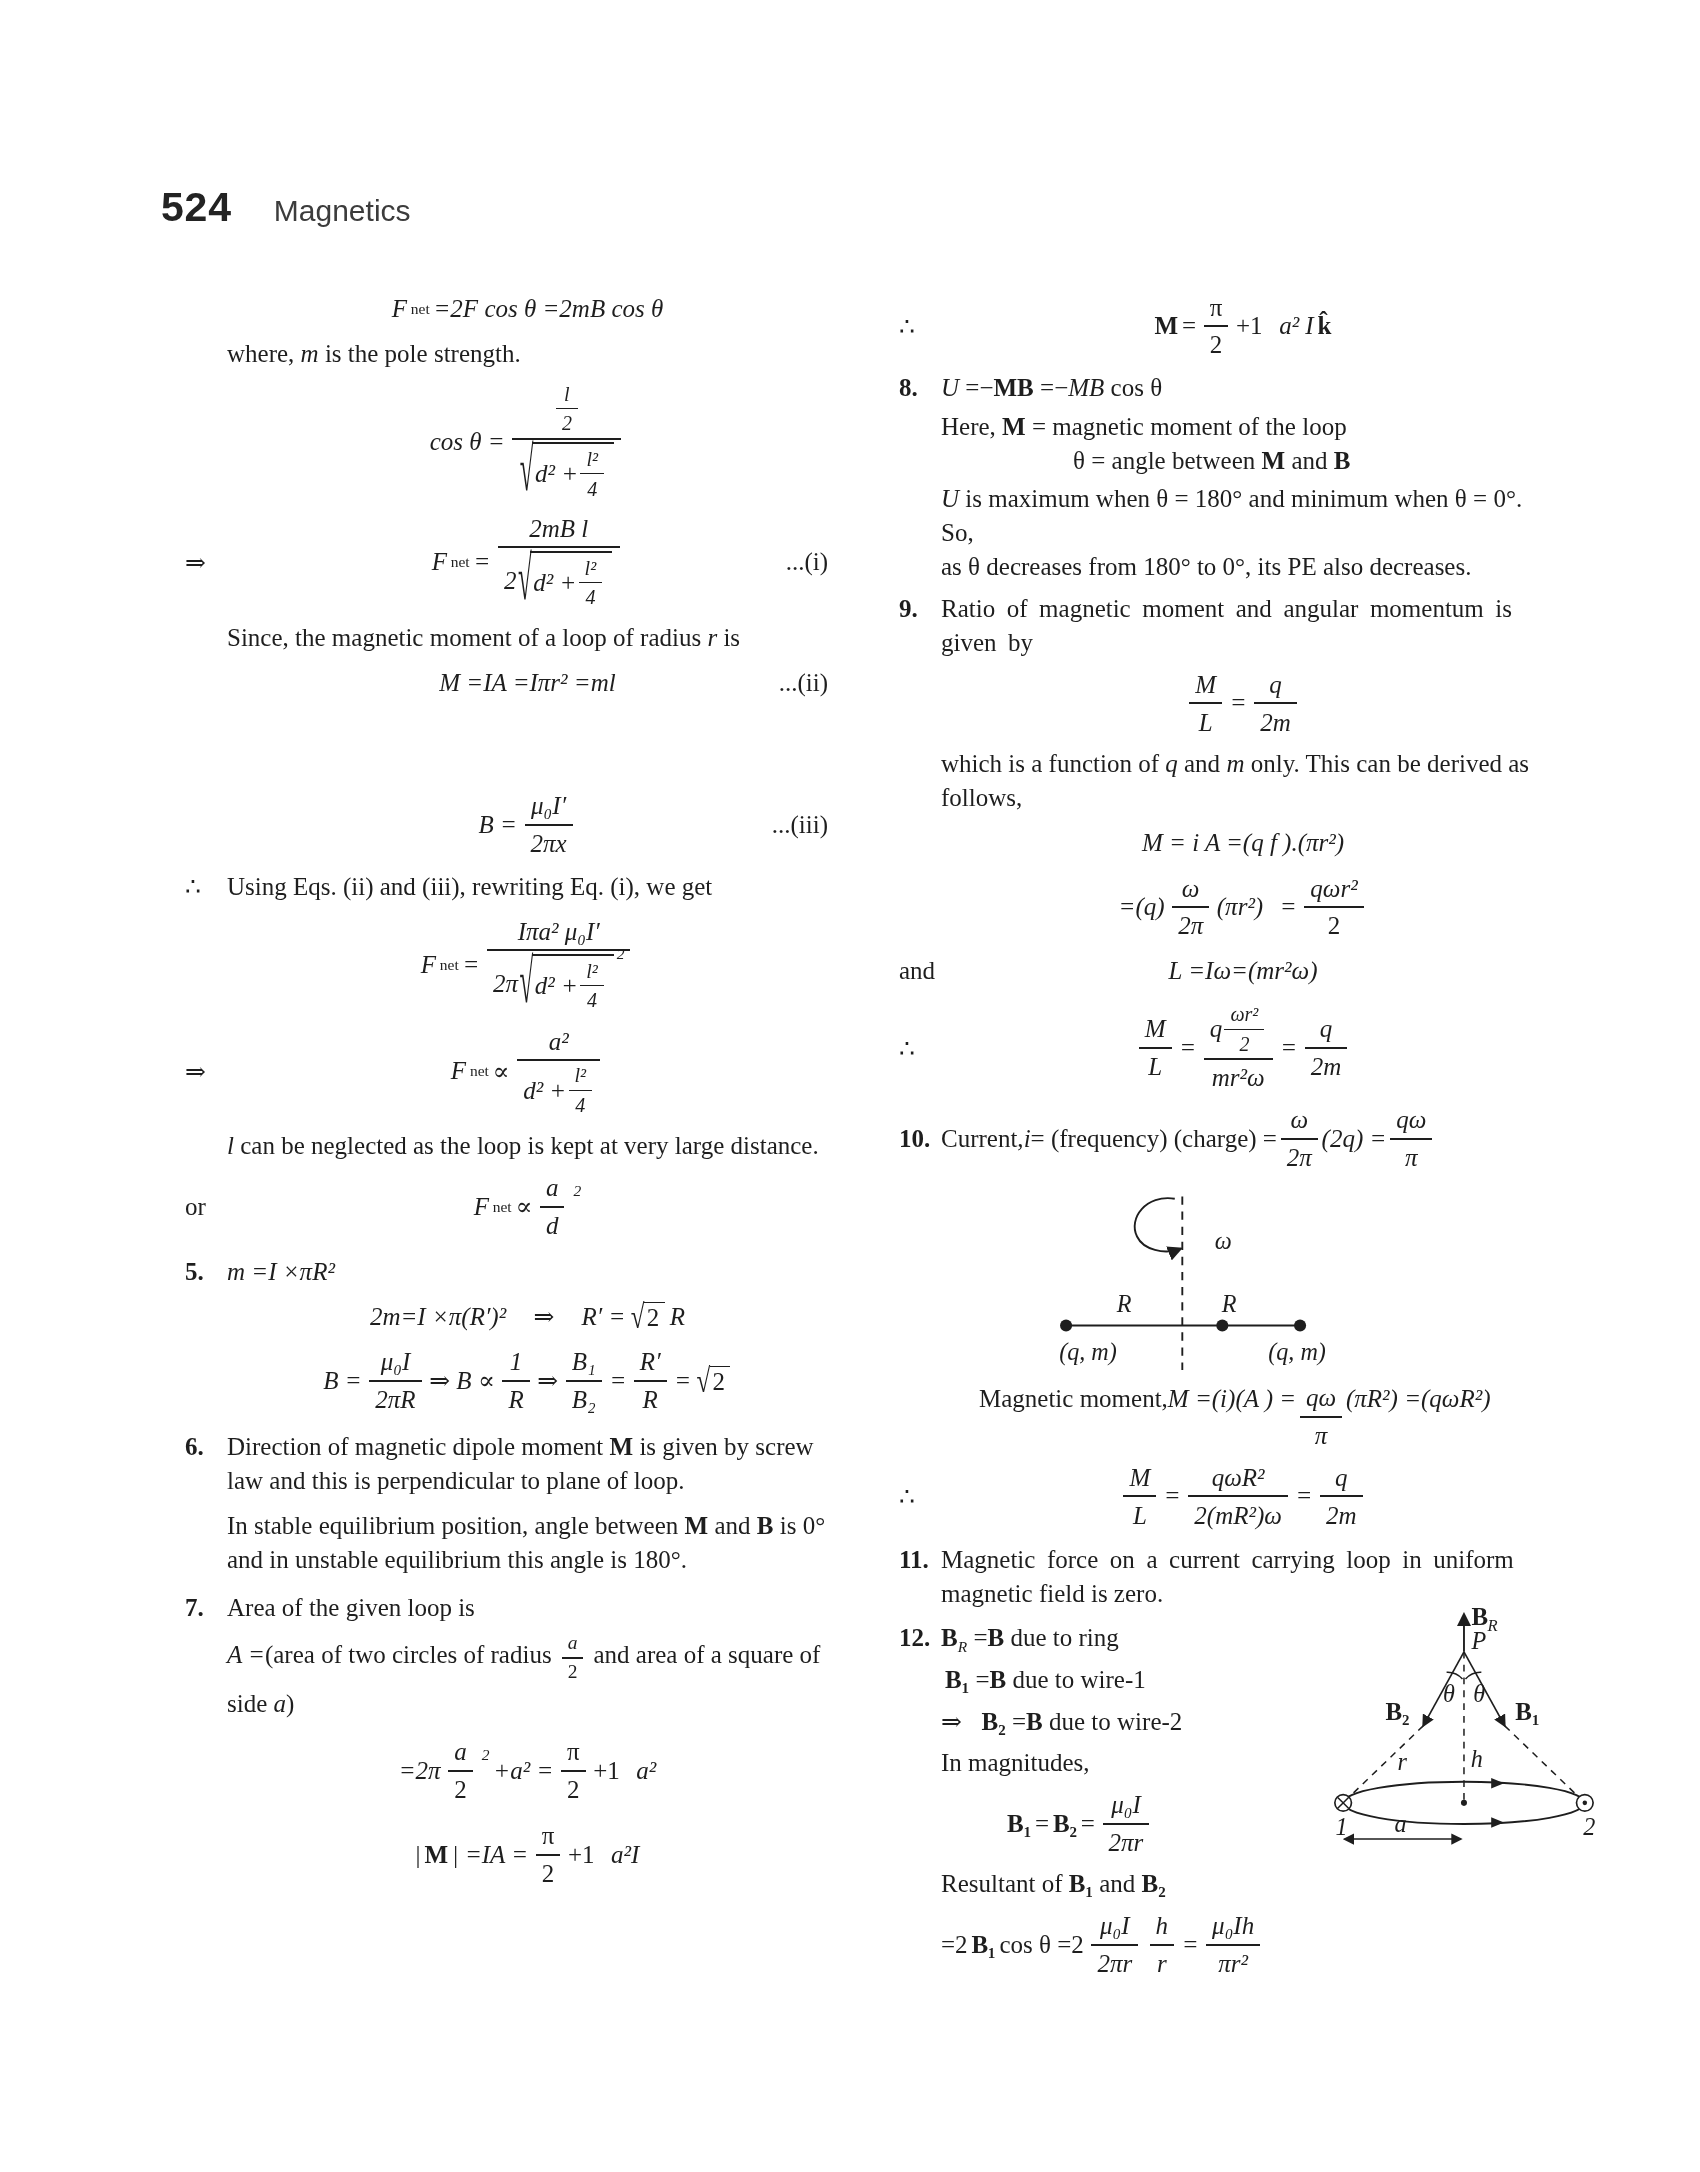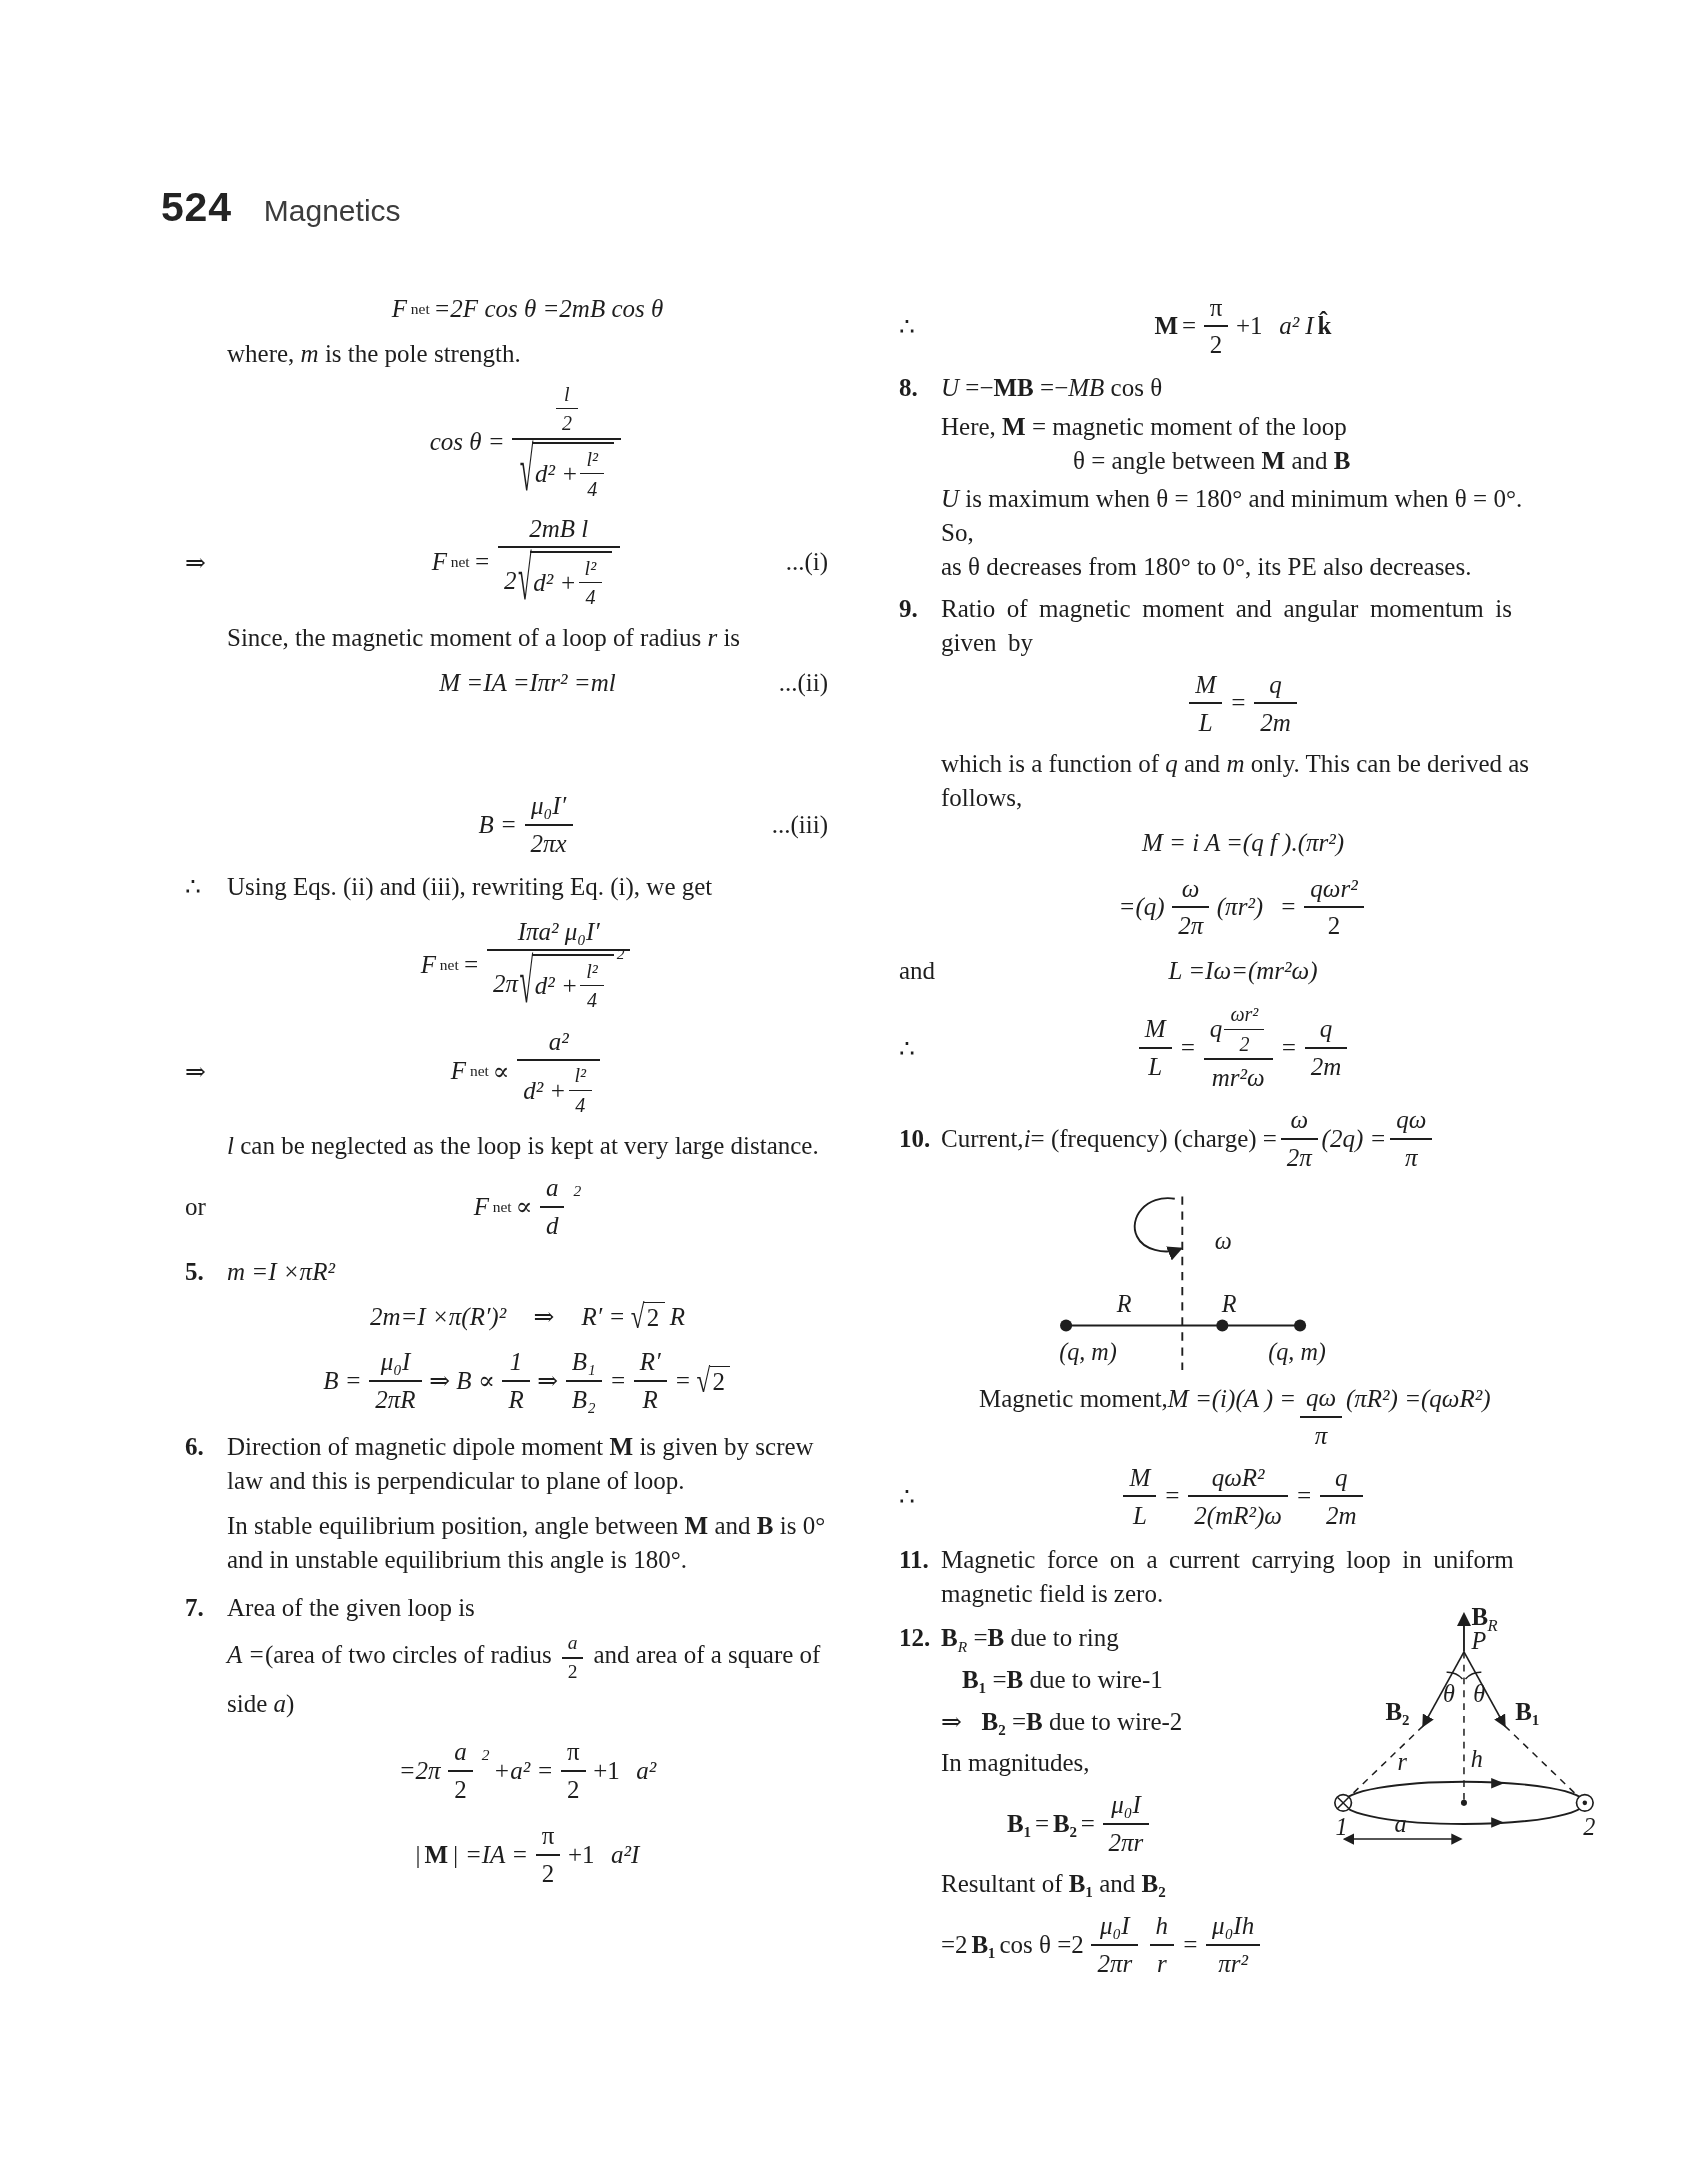--- a/index.html
+++ b/index.html
@@ -1,18 +1,18 @@
 <!DOCTYPE html>
 <html style="font-size:12px"><head>
 <meta charset="utf-8">
 <style>
   html,body{margin:0;padding:0;background:#e8e8e8;}
   .page{position:relative;width:1700px;height:2172px;background:#ffffff;color:#1e1e1e;
         font-family:"Liberation Serif","DejaVu Serif",serif;font-size:25px;overflow:hidden;}
-  .header{position:absolute;top:184px;left:161px;display:flex;align-items:baseline;gap:32px;
+  .header{position:absolute;top:184px;left:161px;display:flex;align-items:baseline;gap:42px;
           font-family:"Liberation Sans","DejaVu Sans",sans-serif;}
   .pgnum{font-size:41px;font-weight:bold;color:#232323;letter-spacing:0.8px;}
   .chapter{font-size:30px;color:#3c3c3c;}
   .col{position:absolute;top:281px;}
   .colL{left:227px;width:601px;}
   .colR{left:941px;width:604px;}
   .par{margin:0;line-height:34px;}
   .it{font-style:italic;}
   .up{font-style:normal;}
   .b{font-weight:bold;font-style:normal;}
@@ -33,21 +33,21 @@
   .rd{font-style:normal;line-height:0.85;display:inline-block;transform-origin:top left;}
   .sq>.bd2{border-top:2.3px solid #1e1e1e;padding:3px 7.6px 1.5px 3px;display:inline-flex;align-items:center;}
   .sq.tall>.rd{transform:scaleY(2.5);margin-right:-1.5px;}
   .sq.sm>.rd{transform:scaleY(1.35);}
   .sq.sm>.bd2{padding:1.5px 5.3px 0 2.3px;border-top-width:1.9px;}
   .os{font-style:italic;font-size:0.62em;position:relative;top:-1.0em;margin-left:1.5px;}
   .os.hi{top:-1.9em;}
   .item{position:relative;}
   .inum{position:absolute;left:-42px;font-weight:bold;font-style:normal;}
   .ind{margin-left:132px;}
-  .ind2{margin-left:21px;}
+  .ind2{margin-left:4px;}
   .wj{word-spacing:5.3px;}
   .gap{display:inline-block;width:19.6px;}
   .sgap{display:inline-block;width:9px;}
   svg text{font-family:"Liberation Serif","DejaVu Serif",serif;fill:#1e1e1e;}
   svg .lbl{font-size:32px;font-style:italic;}
   svg .blbl{font-size:33px;font-weight:bold;}
   svg .sub{font-size:22px;}
   .fig1{margin:12px 0 7.6px 113px;display:block;}
   .fig2{position:absolute;left:393px;top:1324px;}
   .m6a{margin-top:4.5px;}.m10a{margin-top:7.6px;}.m14a{margin-top:10.6px;}.m16a{margin-top:12px;}

